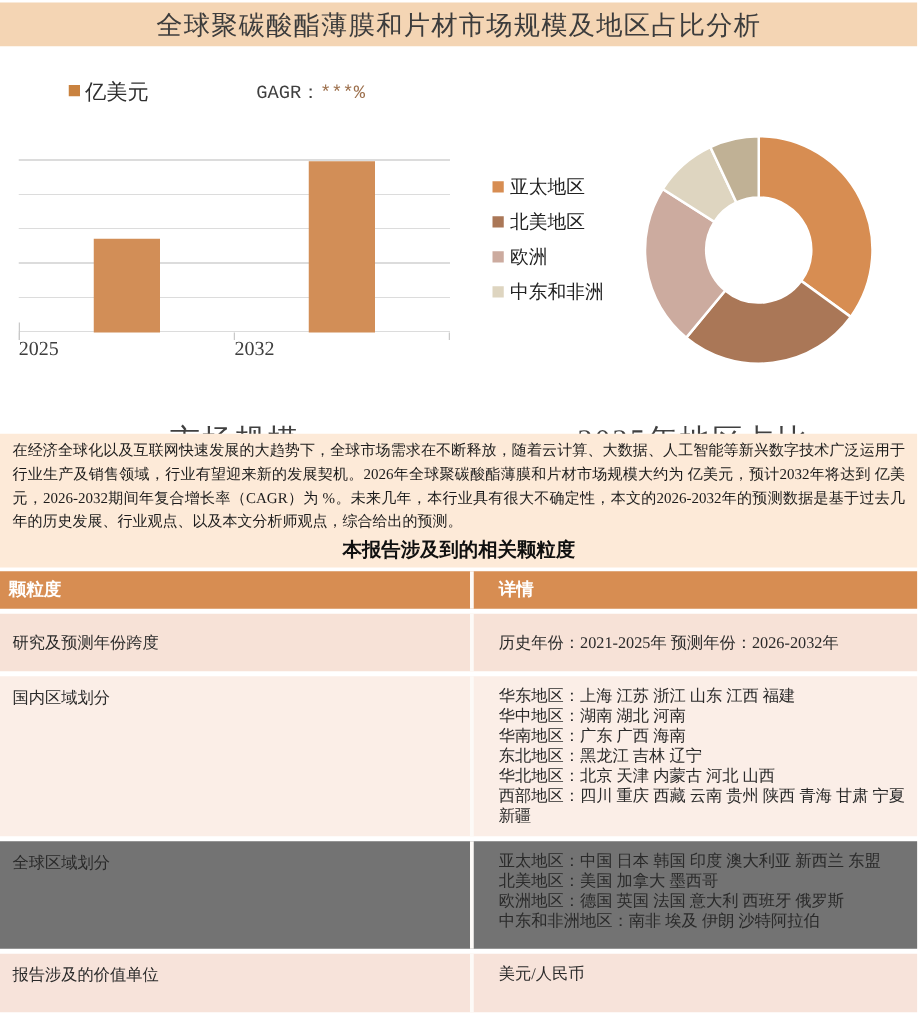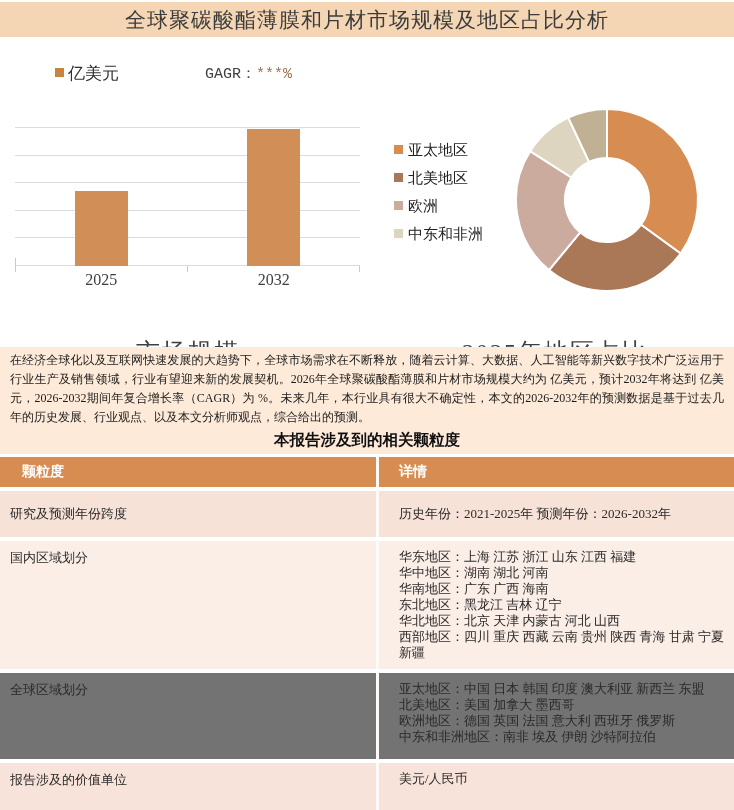--- a/index.html
+++ b/index.html
@@ -21,21 +21,21 @@
   .cagr .stars{color:#9c6f4c;}
   .plot{position:absolute;left:7px;top:51px;width:345px;height:165px;display:flex;
         background-image:repeating-linear-gradient(to top,#dcdcdc 0,#dcdcdc 1px,transparent 1px,transparent 27.5px);}
   .bar-slot{flex:1;display:flex;align-items:flex-end;justify-content:center;}
   .bar{width:53px;}
   .axis-stub{position:absolute;left:7px;top:208px;width:1px;height:14px;background:#c9c9c9;}
   .tick-row{position:absolute;left:7px;top:216px;width:345px;height:6px;}
   .tick{position:absolute;top:0;width:1px;height:6px;background:#c9c9c9;}
   .tick.t0{left:0;} .tick.t1{left:172px;} .tick.t2{left:344px;}
   .xlabels{position:absolute;left:7px;top:221px;width:345px;display:flex;}
-  .xlabels div{flex:1;text-align:center;font-size:16px;color:#3f3f3f;}
+  .xlabels div{flex:1;font-size:16px;color:#3f3f3f;}
 
   
   .pie-block{position:absolute;left:370px;top:50px;width:364px;height:250px;}
   .pie-title{position:absolute;top:3px;left:5px;width:356px;margin:0;font-weight:normal;
              font-size:18px;line-height:23px;color:#3a3a3a;}
   .pie-legend{position:absolute;left:24px;top:92px;width:96px;margin:0;padding:0;list-style:none;}
   .pie-legend li{display:flex;gap:5px;margin-bottom:11px;font-size:15px;line-height:17px;color:#222;}
   .pie-legend .sw{flex:0 0 9px;width:9px;height:9px;margin-top:3px;}
   .donut-svg{position:absolute;left:135px;top:48px;}
 
@@ -48,21 +48,21 @@
 
   
   .lower{position:absolute;top:347px;left:0;width:734px;}
   .panel{background:#fdead8;padding:4px 10px 2px;box-sizing:border-box;}
   .panel p{margin:0;font-size:12px;line-height:19px;color:#1c1c1c;text-align:justify;}
   .panel h3{margin:3px 0 1px;font-size:15.5px;font-weight:bold;text-align:center;color:#101010;}
 
   .grid-table{margin-top:3px;font-size:13px;color:#2a2a2a;}
   .thead{display:flex;background:#d78d52;height:30px;margin-bottom:4px;font-weight:bold;
          font-size:14px;color:#ffffff;}
-  .c1{width:376px;box-sizing:border-box;padding-left:22px;}
+  .c1{width:376px;box-sizing:border-box;padding-left:7px;}
   .c2{flex:1;box-sizing:border-box;padding-left:20px;border-left:3px solid #fdfaf7;}
   .thead .c1,.thead .c2{display:flex;align-items:center;}
   .trow{display:flex;margin-bottom:4px;box-sizing:border-box;}
   .trow .c1{padding:8px 6px 8px 10px;}
   .trow .c2{padding:8px 6px 8px 20px;}
   .trow .line{line-height:16px;}
   .trow:nth-child(2){min-height:46px;background:#f7e2d7;}
   .trow:nth-child(2) .c1,.trow:nth-child(2) .c2{display:flex;align-items:center;padding-top:0;padding-bottom:0;}
   .trow:nth-child(3){min-height:126px;background:#fbeee7;}
   .trow:nth-child(4){min-height:86px;background:#737373;}

